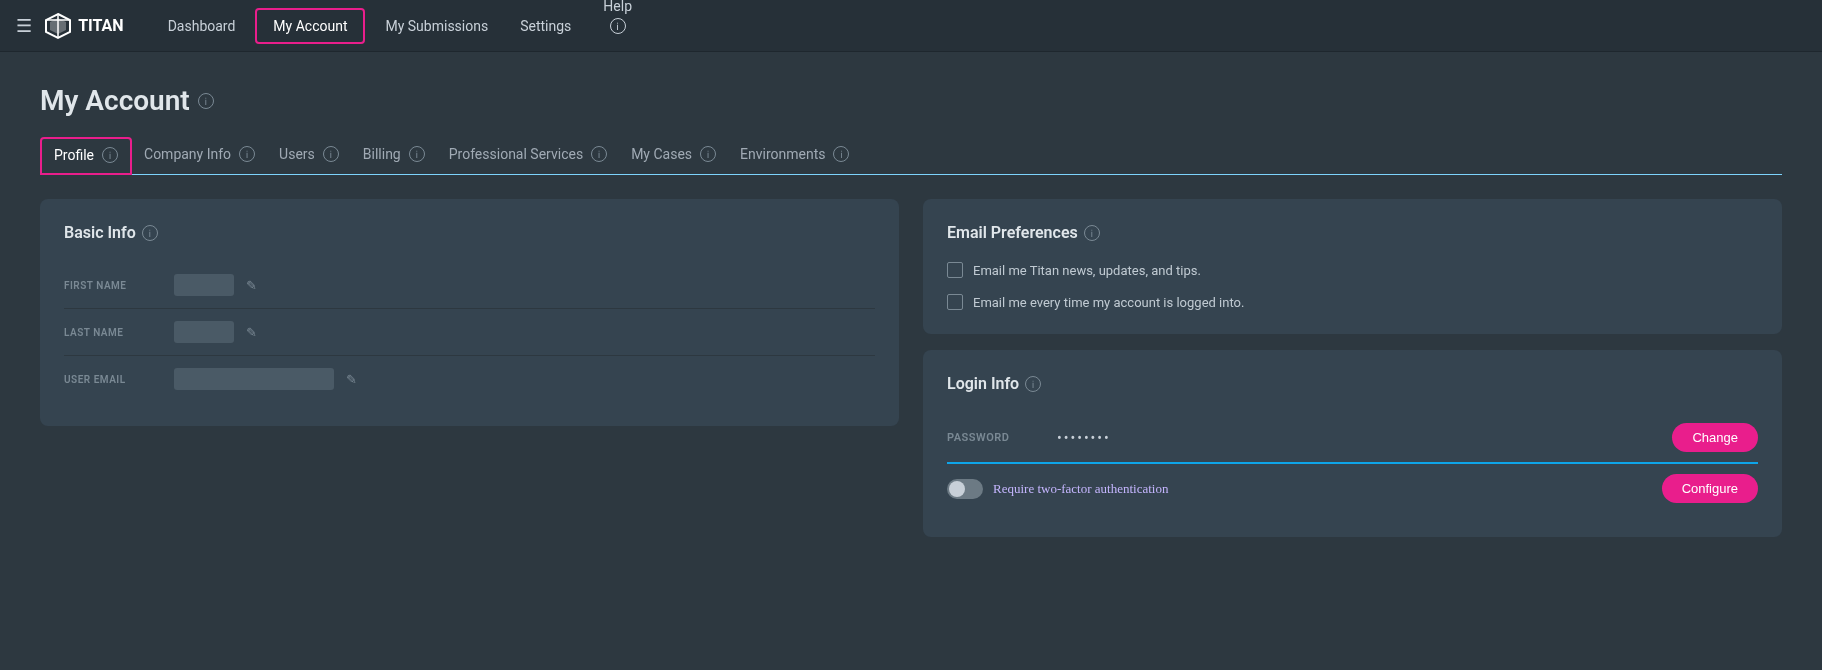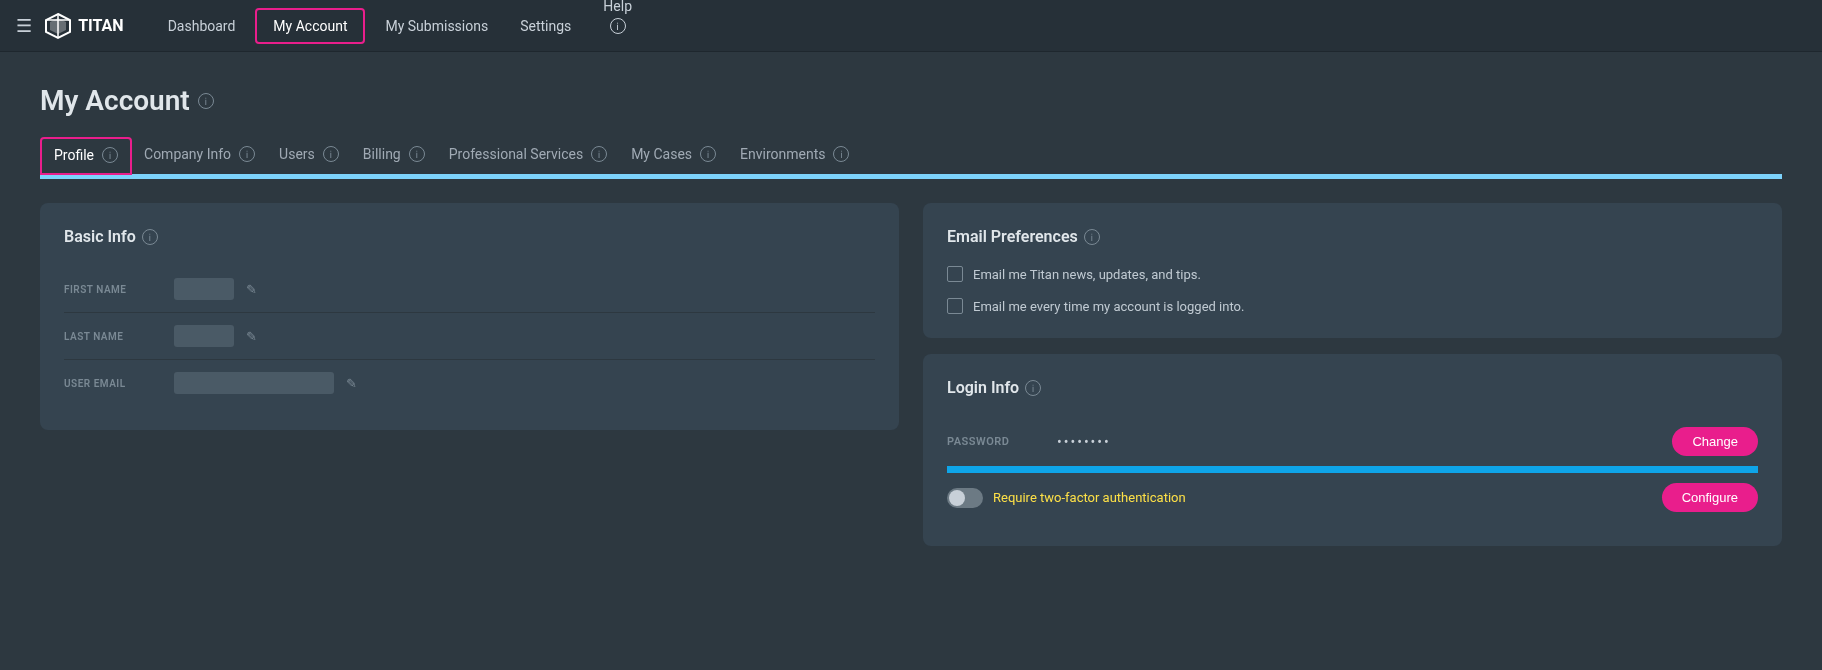--- a/index.html
+++ b/index.html
@@ -107,21 +107,21 @@
       font-size: 10px;
       color: #7a8994;
       cursor: pointer;
     }
 
     
     .tabs-bar {
       display: flex;
       align-items: center;
       gap: 0;
-      border-bottom: 5px solid #7dd3fc;
+      border-bottom: 1px solid #7dd3fc;
       margin-bottom: 24px;
     }
     .tab {
       padding: 8px 12px 10px 12px;
       cursor: pointer;
       color: #a0aab4;
       font-size: 14px;
       display: flex;
       align-items: center;
       gap: 4px;
@@ -225,21 +225,21 @@
     .checkbox-label {
       color: #c0cad2;
       font-size: 13px;
     }
 
     
     .login-row {
       display: flex;
       align-items: center;
       padding: 10px 0;
-      border-bottom: 7px solid #0ea5e9;
+      border-bottom: 2px solid #0ea5e9;
     }
     .login-row:last-child { border-bottom: none; }
     .login-label {
       font-size: 11px;
       font-weight: 600;
       color: #7a8994;
       text-transform: uppercase;
       letter-spacing: 0.5px;
       min-width: 110px;
     }
@@ -281,22 +281,23 @@
       width: 16px;
       height: 16px;
       border-radius: 50%;
       background-color: #c8d0d8;
       position: absolute;
       top: 2px;
       left: 2px;
     }
     .toggle-label {
       flex: 1;
-      color: #fde047;
+      color: #c4b5fd;
       font-size: 13px;
+      font-family: Liberation Serif, serif;
     }
   </style>
 </head>
 <body>
 
 <nav class="top-nav">
   <span class="nav-hamburger">☰</span>
 
   <div class="nav-logo">
     <svg class="nav-logo-icon" viewBox="0 0 28 28" fill="none" xmlns="http://www.w3.org/2000/svg">

